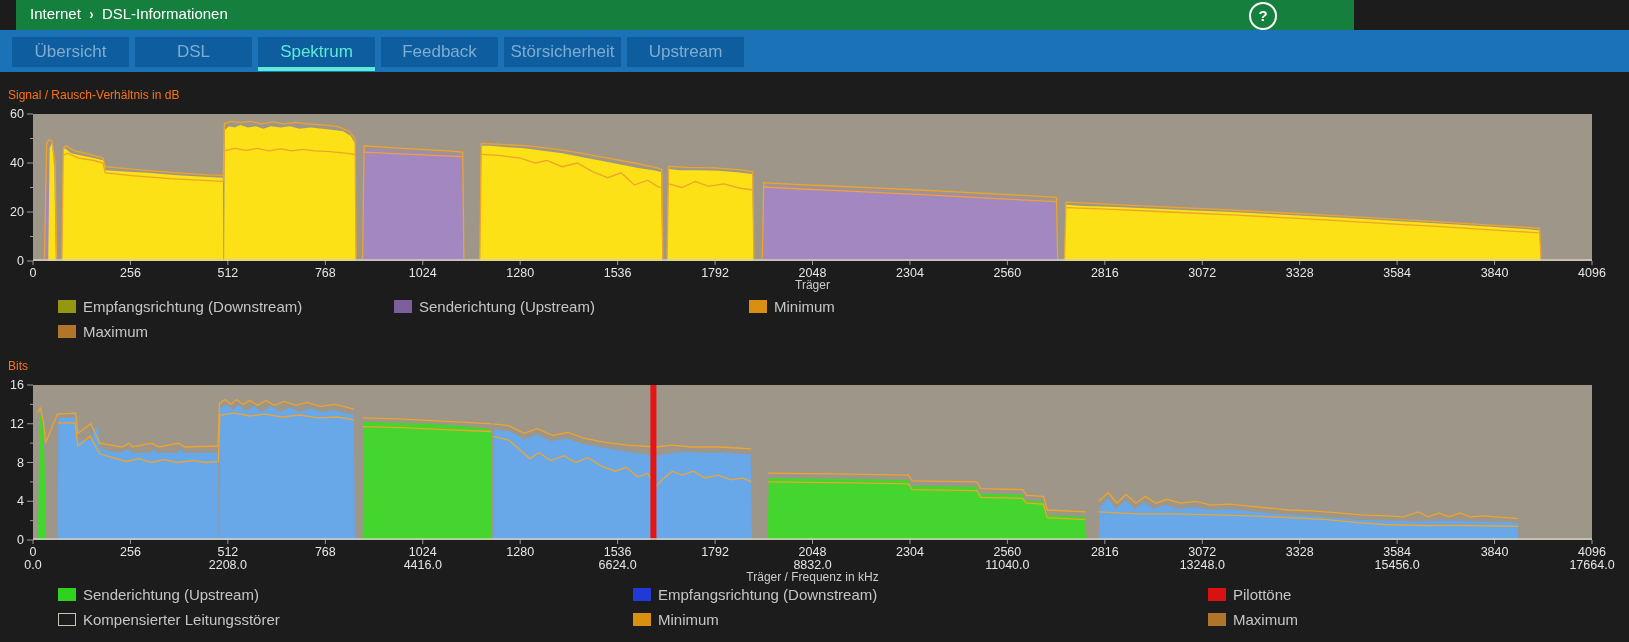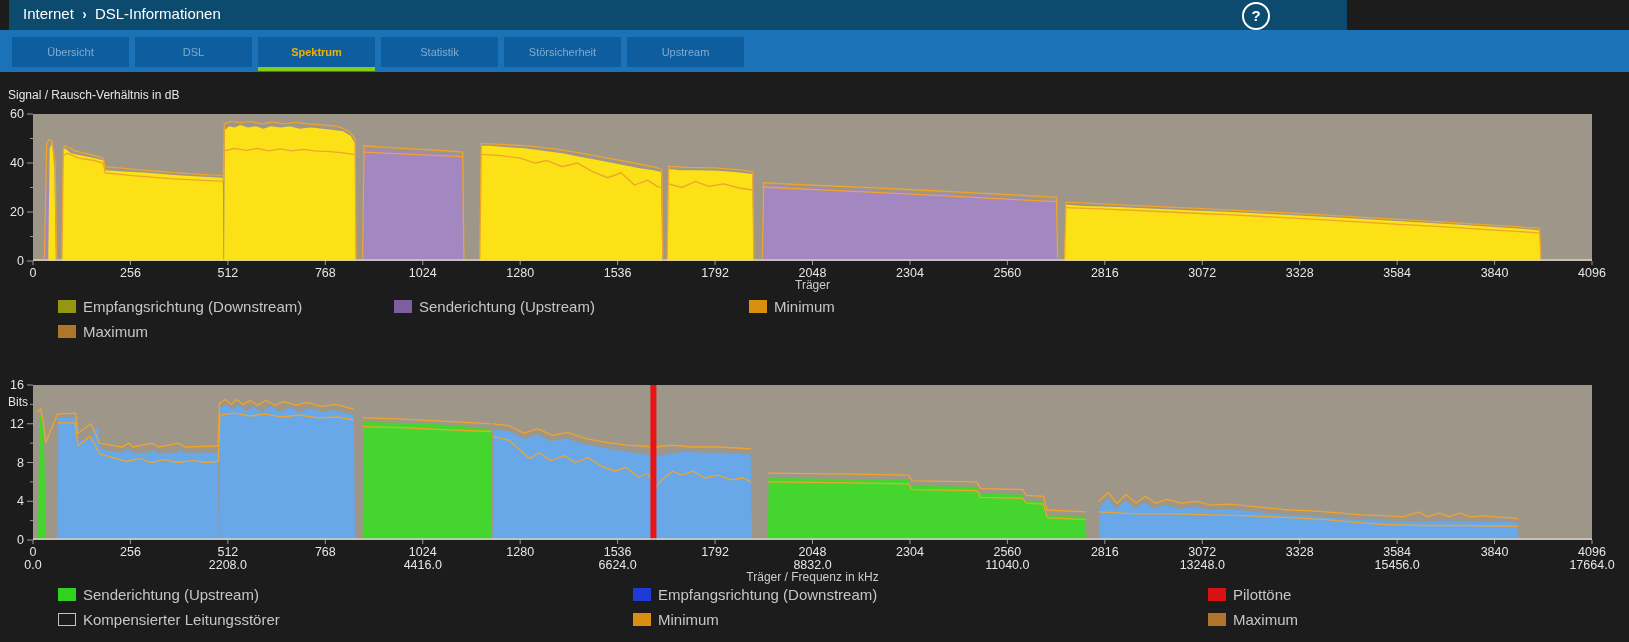--- a/index.html
+++ b/index.html
@@ -1,34 +1,34 @@
 <!DOCTYPE html>
 <html><head>
 <meta charset="utf-8">
 <style>
   html,body{margin:0;padding:0;background:#101010;}
   #page{position:relative;width:1629px;height:642px;background:#1c1c1c;overflow:hidden;
         font-family:"Liberation Sans",sans-serif;}
   
-  #header{position:absolute;top:0;left:9px;width:1338px;height:30px;background:#0c4a6e;}
+  #header{position:absolute;top:0;left:16px;width:1338px;height:30px;background:#15803d;}
   #breadcrumb{position:absolute;left:14px;top:5px;font-size:15px;color:#fff;display:flex;align-items:center;}
   .crumb-sep{margin:0 8px;font-size:15px;font-weight:bold;transform:scaleX(.8);}
   #help-icon{position:absolute;right:77px;top:2px;width:24px;height:24px;border:2px solid #fff;
              border-radius:50%;color:#fff;font-weight:bold;font-size:15px;text-align:center;
              line-height:24px;cursor:pointer;}
   
   #tabsbar{position:absolute;top:30px;left:0;width:1629px;height:42px;background:#1b72b6;}
   .tab{position:relative;float:left;margin:7px 6px 0 0;width:117px;height:30px;background:#0e5d9f;
-       color:#7fadd1;font-size:11px;text-align:center;line-height:30px;cursor:pointer;}
+       color:#7fadd1;font-size:17px;text-align:center;line-height:30px;cursor:pointer;}
   .tab.first{margin-left:12px;}
-  .tab.active{color:#eab308;border-bottom:4px solid #84cc16;font-weight:bold;}
-  
-  .chart-title{position:absolute;left:8px;font-size:12px;color:#e5e5e5;}
+  .tab.active{color:#5eead4;border-bottom:4px solid #5eead4;}
+  
+  .chart-title{position:absolute;left:8px;font-size:12px;color:#f97316;}
   #chart1-title{top:88px;}
-  #chart2-title{top:359px;margin-top:36px;}
+  #chart2-title{top:359px;}
   svg{position:absolute;left:0;display:block;}
   #svg1{top:103px;}
   #svg2{top:376px;}
   
   .legend{position:absolute;left:58px;display:grid;font-size:15px;color:#c6c6c6;}
   #legend1{top:296px;grid-template-columns:336px 355px auto;}
   #legend2{top:584px;grid-template-columns:575px 575px auto;}
   .legend-item{height:21px;margin-bottom:4px;display:flex;align-items:center;}
   .swatch{width:18px;height:13px;margin-right:7px;flex:0 0 18px;}
   .swatch.outline{background:transparent !important;border:1px solid #c8c2b4;box-sizing:border-box;}
@@ -44,21 +44,21 @@
       <span class="crumb-sep">›</span>
       <span>DSL-Informationen</span>
     </div>
     <div id="help-icon">?</div>
   </div>
 
   <div id="tabsbar">
       <div class="tab first">Übersicht</div>
       <div class="tab">DSL</div>
       <div class="tab active">Spektrum</div>
-      <div class="tab">Statistik</div>
+      <div class="tab">Feedback</div>
       <div class="tab">Störsicherheit</div>
       <div class="tab">Upstream</div>
     </div>
 
   <div id="chart1-title" class="chart-title">Signal / Rausch-Verhältnis in dB</div>
   <svg id="svg1" width="1629" height="190">
       <rect x="33" y="11" width="1559" height="147" fill="#9e9689"></rect>
       <path d="M44.4 158.0 L45.9 52.7 L47.5 45.3 L49.7 109.0 L50.5 158.0 Z" fill="#a287c0"></path>
       <path d="M362.6 158.0 L363.8 45.3 L375.6 46.5 L394.6 47.8 L417.4 48.7 L436.5 49.7 L451.7 50.7 L462.3 51.7 L463.5 158.0 Z" fill="#a287c0"></path>
       <path d="M762.3 158.0 L763.4 82.0 L782.8 83.3 L809.5 84.5 L839.9 86.0 L870.4 87.4 L900.8 88.9 L931.3 90.4 L961.7 91.8 L992.2 93.6 L1022.6 95.3 L1049.2 97.0 L1056.1 98.0 L1057.2 158.0 Z" fill="#a287c0"></path>

